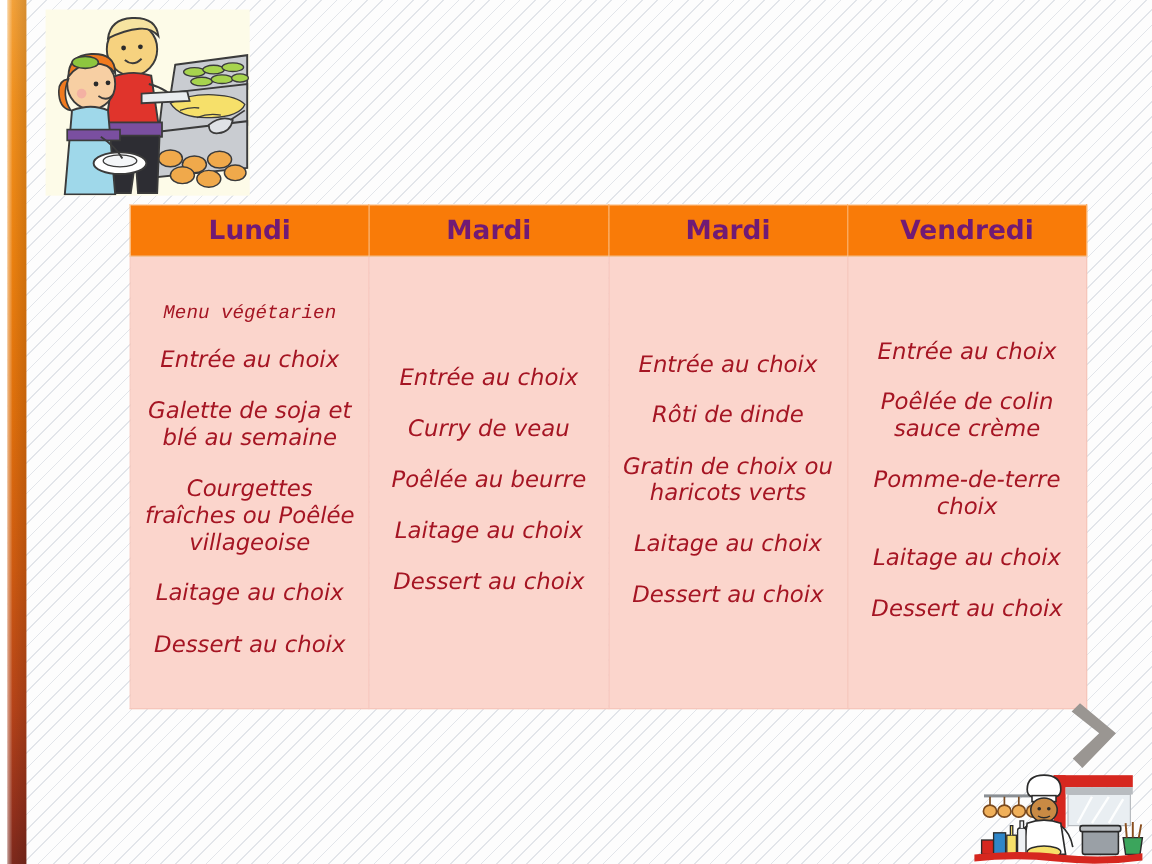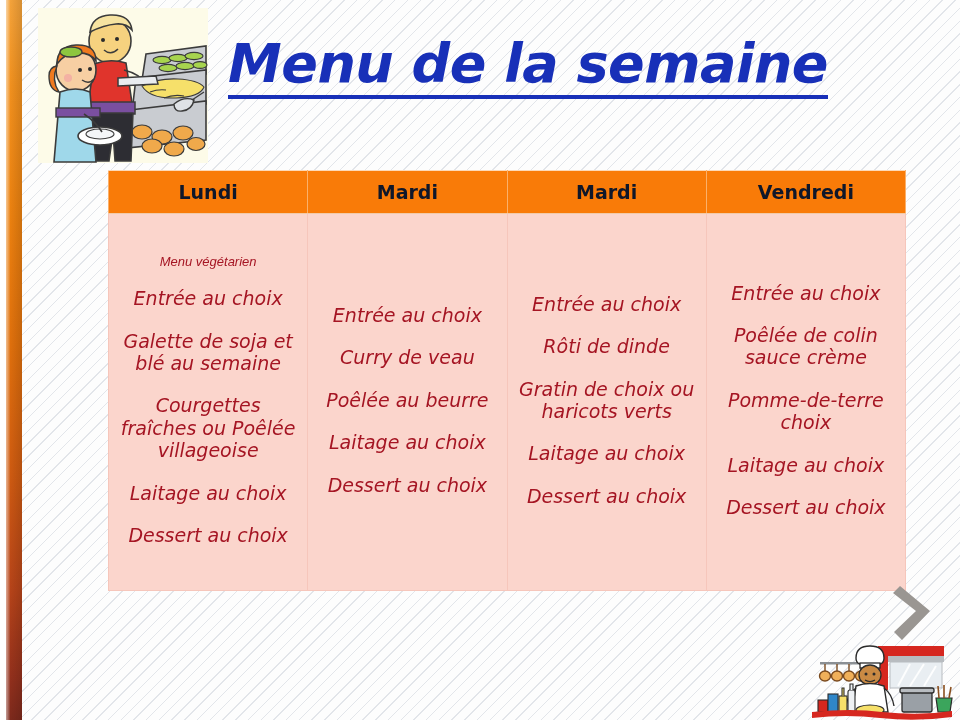--- a/index.html
+++ b/index.html
@@ -106,23 +106,23 @@
   #menu-table {
     position: absolute;
     left: 108px;
     top: 170px;
     width: 798px;
     border-collapse: collapse;
     table-layout: fixed;
   }
   #menu-table th {
     background: #F97B08;
-    color: #0f172a;
+    color: #701a75;
     font-family: "DejaVu Sans", sans-serif;
-    font-size: 19px;
+    font-size: 22px;
     font-weight: bold;
     height: 42px;
     padding: 0;
     text-align: center;
     border: 1px solid #fbb06a;
     border-top-color: #fdd9b8;
     border-bottom-color: #f2cba8;
   }
   #menu-table td {
     background: #FBD5CC;
@@ -135,23 +135,23 @@
   .dish {
     font-family: "DejaVu Sans", sans-serif;
     font-style: italic;
     font-size: 19px;
     color: #A51523;
     line-height: 1.18;
     margin: 0 0 20px 0;
   }
   .dish:last-child { margin-bottom: 0; }
   .dish-note {
-    font-family: Liberation Sans, sans-serif;
+    font-family: Liberation Mono, monospace;
     font-style: italic;
-    font-size: 13px;
+    font-size: 16px;
     color: #A51523;
     line-height: 1.2;
     margin: 0 0 18px 0;
     text-align: center;
   }
 
   
   #chevron-deco {
     position: absolute;
     right: 22px;
@@ -241,24 +241,20 @@
         <path d="M22 84 q16 -6 30 0 l6 70 l-42 0 Z" fill="#9fd8ea" stroke="#3b3b3b" stroke-width="1.6"></path>
         <rect x="18" y="100" width="44" height="9" fill="#7a4fa0" stroke="#3b3b3b" stroke-width="1.4"></rect>
 
         <ellipse cx="62" cy="128" rx="22" ry="9" fill="#ffffff" stroke="#3b3b3b" stroke-width="1.6"></ellipse>
         <ellipse cx="62" cy="126" rx="14" ry="5" fill="#f4f6f8" stroke="#3b3b3b" stroke-width="1.1"></ellipse>
         <path d="M46 106 q12 8 18 18" fill="none" stroke="#3b3b3b" stroke-width="1.6"></path>
       </g>
     </svg>
   </div>
 
-  <div id="title-block">
-    <div id="page-title">Menu de la semaine</div>
-    <div id="title-underline"></div>
-  </div>
 
   <table id="menu-table">
     <thead>
       <tr>
         <th>Lundi</th>
         <th>Mardi</th>
         <th>Mardi</th>
         <th>Vendredi</th>
       </tr>
     </thead>

